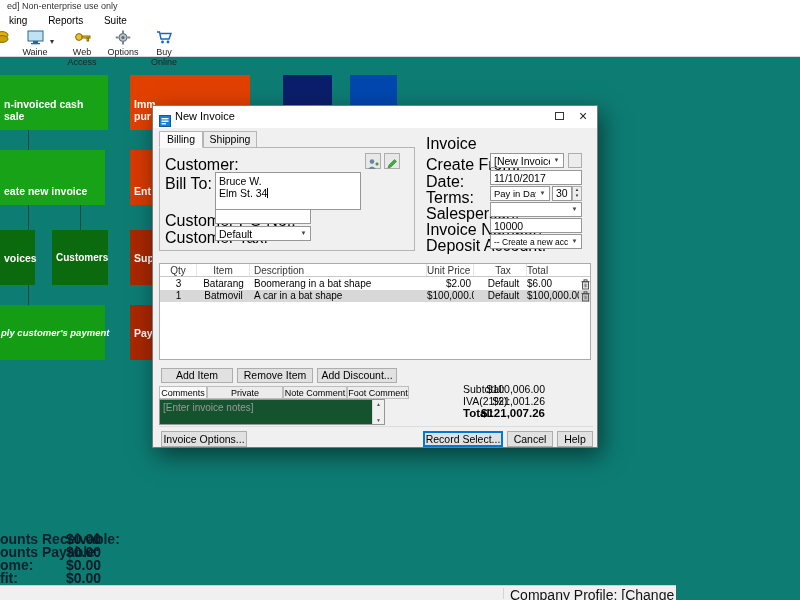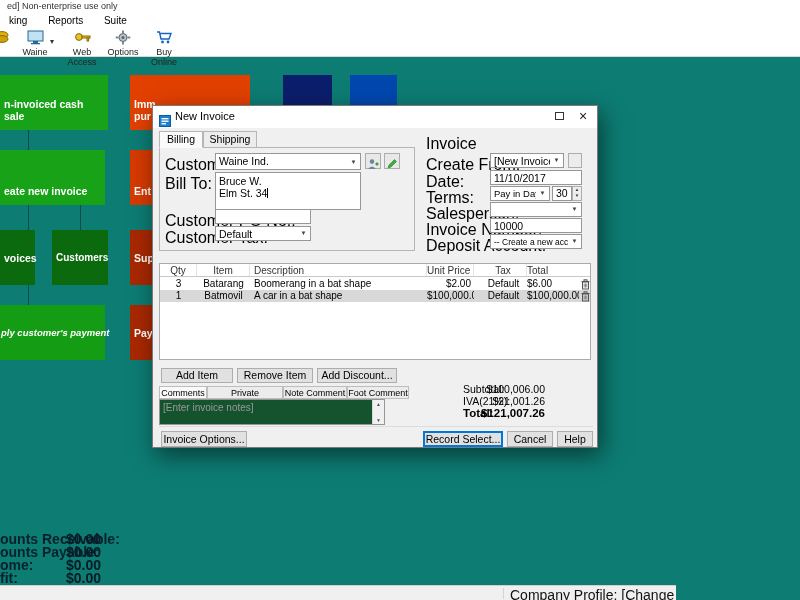--- a/index.html
+++ b/index.html
@@ -246,24 +246,20 @@
       <span id="dlg-title">New Invoice</span>
       <span class="cap-btn" id="btn-max"><i></i></span>
       <span class="cap-btn" id="btn-close"><span>×</span></span>
     </div>
 
     <div class="tab tab-active" style="left:6px;top:25px;width:44px;">Billing</div>
     <div class="tab" style="left:50px;top:25px;width:54px;">Shipping</div>
     <div class="abs" id="tabpage"></div>
 
     <div class="lbl" style="left:12px;top:50px;">Customer:</div>
-    <div class="combo" style="left:62px;top:47px;width:146px;height:17px;">
-      <span>Waine Ind.</span>
-      <span class="arr" style="line-height:16px;">▼</span>
-    </div>
     <span class="mini-btn" style="left:212px;top:47px;">
       <svg width="12" height="12" viewBox="0 0 12 12">
           <circle cx="5" cy="3.6" r="2.3" fill="#6b87a0"></circle>
           <path d="M1 11 q4-5 8 0 z" fill="#6b87a0"></path>
           <rect x="8.4" y="5.4" width="3.2" height="1.2" fill="#2c8a2c"></rect>
           <rect x="9.4" y="4.4" width="1.2" height="3.2" fill="#2c8a2c"></rect>
         </svg>
     </span>
     <span class="mini-btn" style="left:231px;top:47px;">
       <svg width="12" height="12" viewBox="0 0 12 12">

